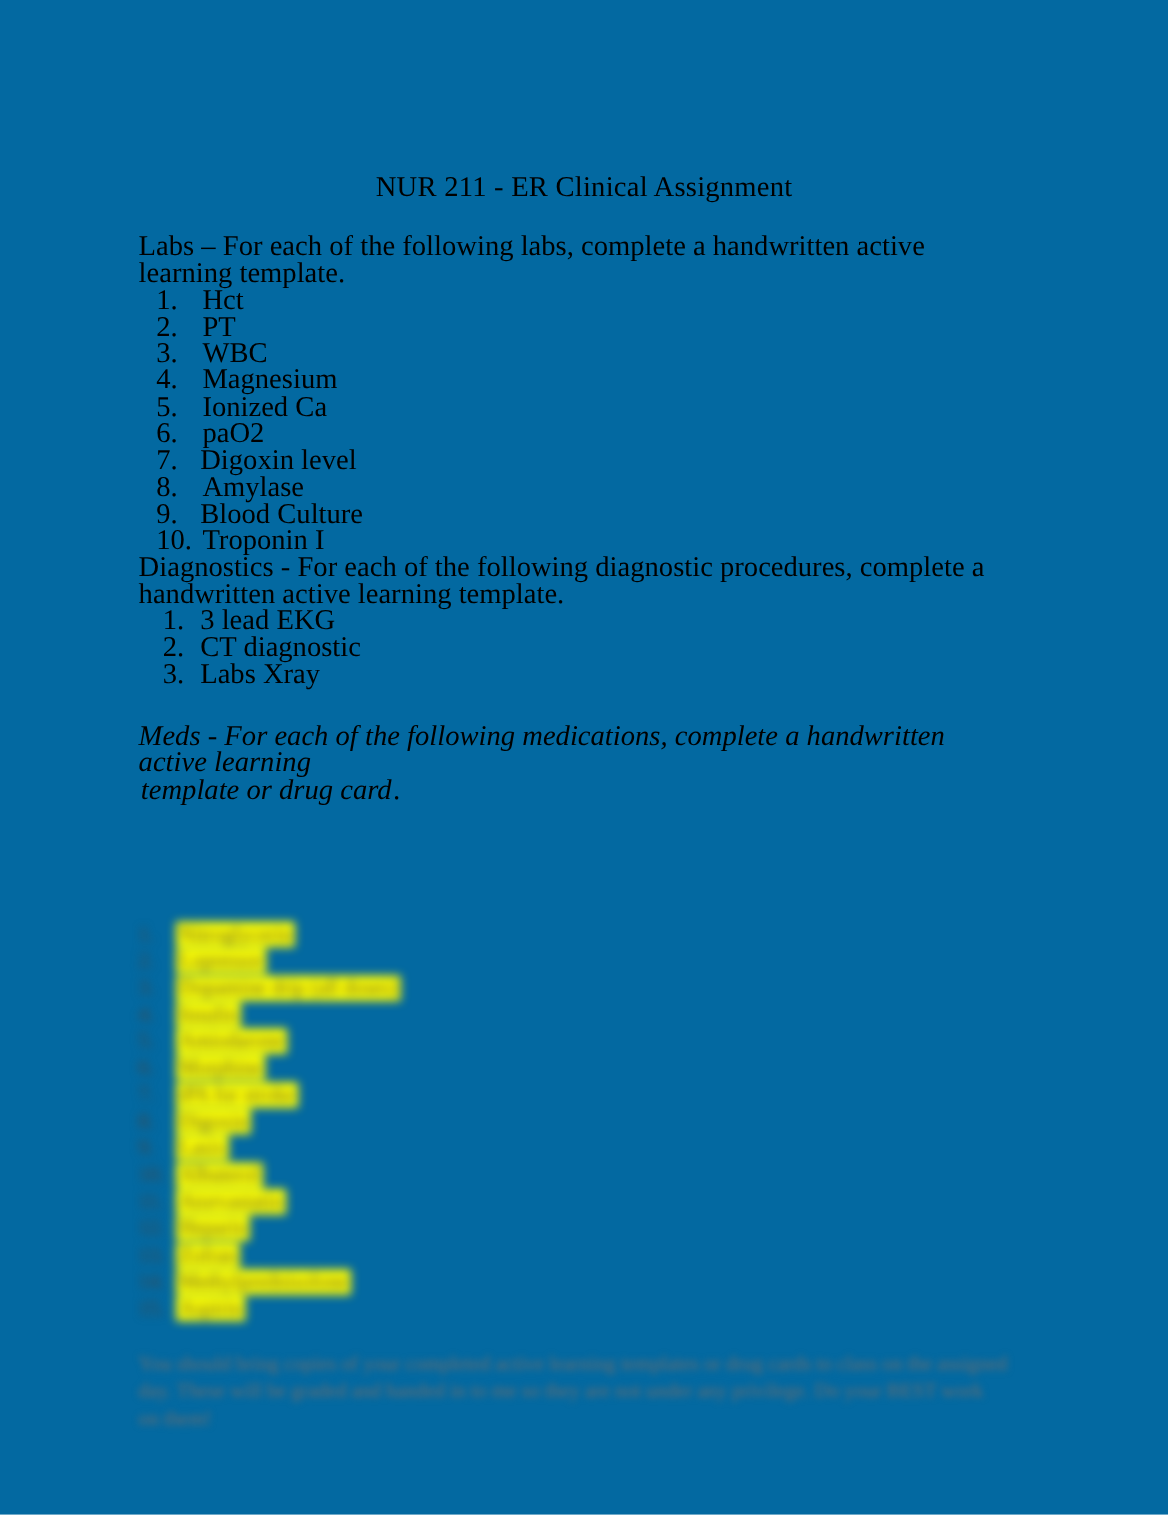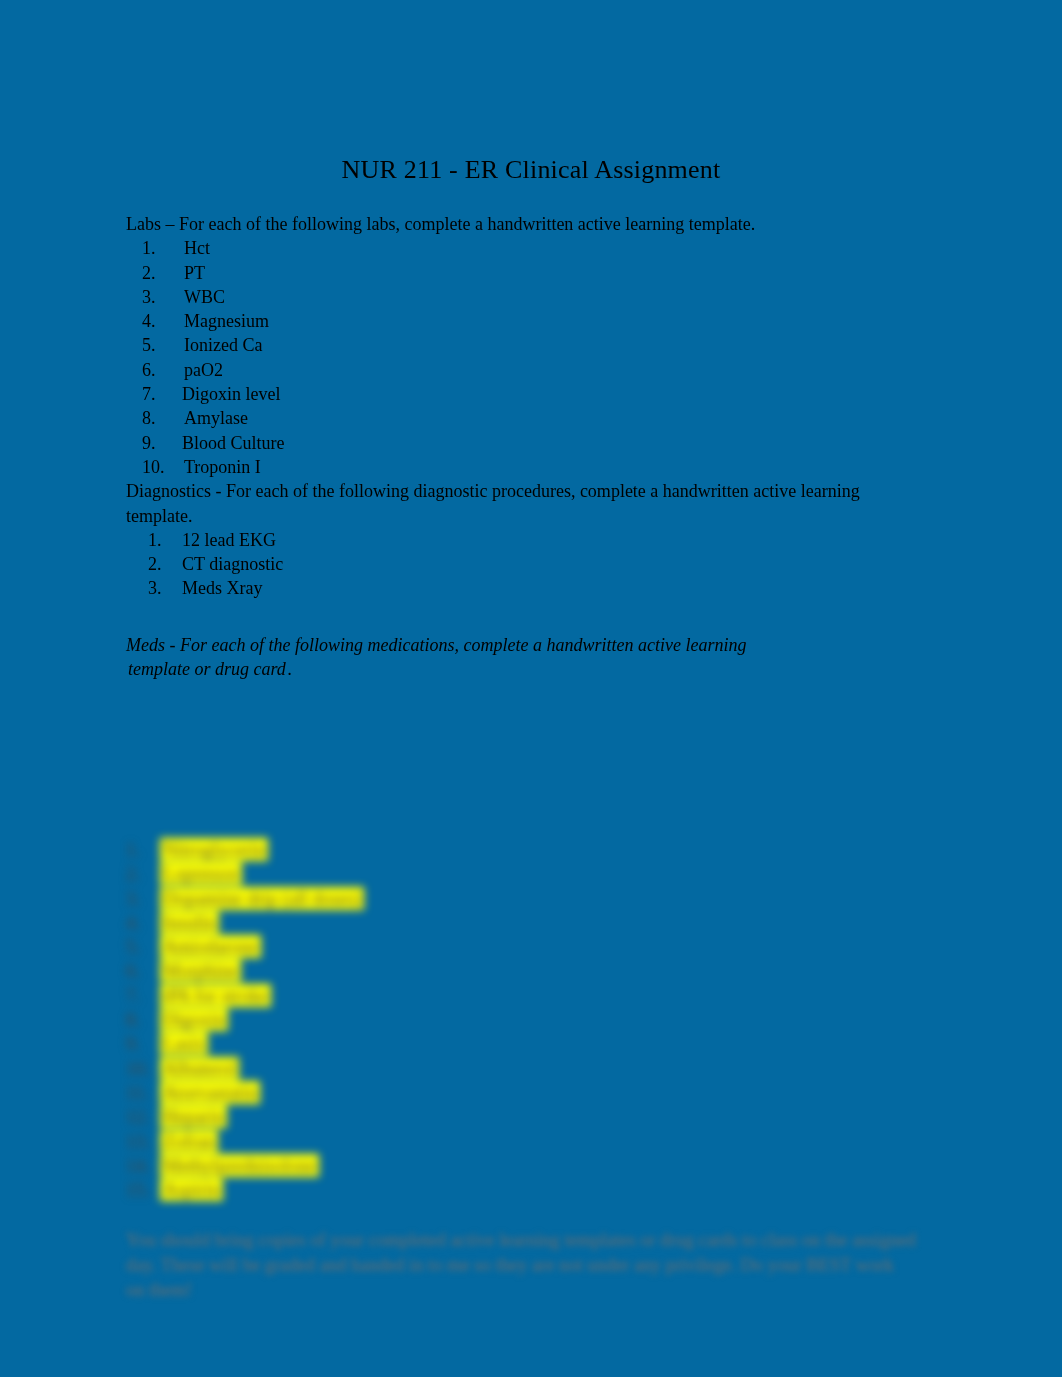--- a/index.html
+++ b/index.html
@@ -29,21 +29,21 @@
     width: 1062px;
     text-align: center;
     font-size: 26px;
     letter-spacing: 0.2px;
   }
   .content {
     position: absolute;
     left: 126px;
     top: 212px;
     width: 800px;
-    font-size: 18px;
+    font-size: 26px;
     line-height: 24.3px;
   }
   .para {
     margin: 0;
     padding: 0;
   }
   .para-meds {
     margin-top: 32px;
     font-style: italic;
   }
@@ -152,23 +152,23 @@
       <li><span class="glow">paO2</span></li>
       <li><span>Digoxin level</span></li>
       <li><span class="glow glow-strong">Amylase</span></li>
       <li><span>Blood Culture</span></li>
       <li><span class="glow glow-strong">Troponin  I</span></li>
     </ol>
 
     <p class="para para-diag">Diagnostics     - For each of the following diagnostic procedures, complete a handwritten active learning template.</p>
 
     <ol class="numlist">
-      <li><span>12 lead EKG</span></li>
+      <li><span>3 lead EKG</span></li>
       <li><span>CT diagnostic</span></li>
-      <li><span>Meds Xray</span></li>
+      <li><span>Labs Xray</span></li>
     </ol>
 
     <p class="para para-meds">
       <span>Meds  - For each of the following medications, complete a handwritten active learning</span><br>
       <span class="glow glow-strong">template or drug card</span><span>.</span>
     </p>
 
   </div>
 
   <div class="blurred-block">

